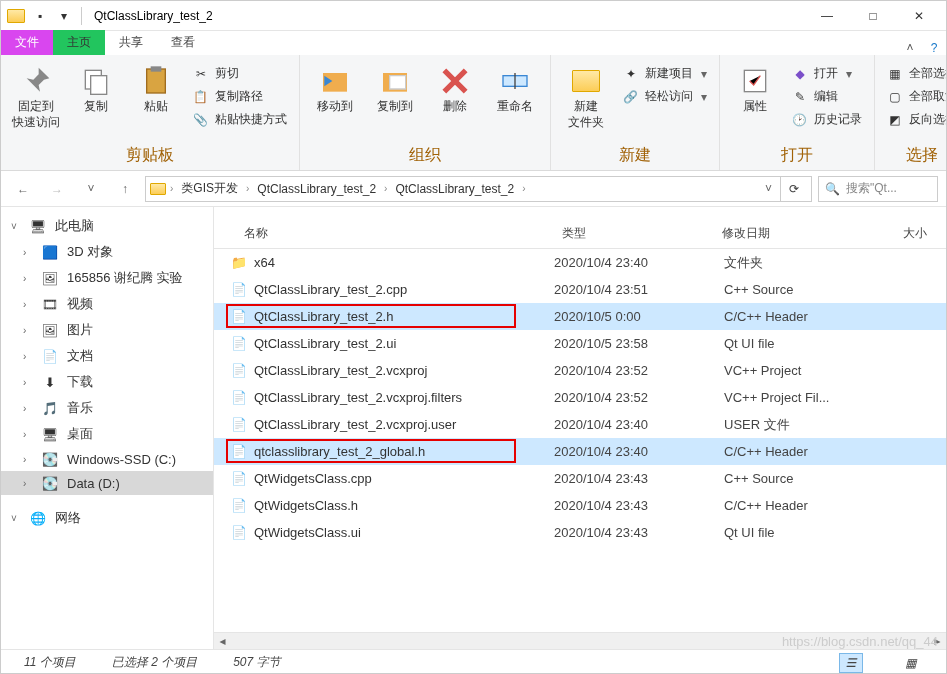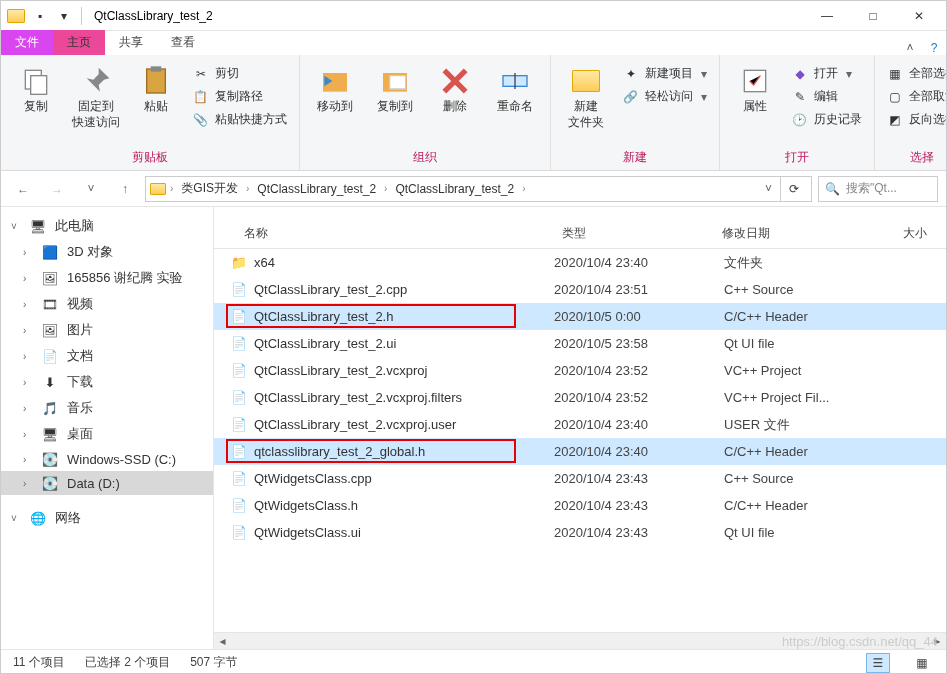--- a/index.html
+++ b/index.html
@@ -12,31 +12,31 @@
 .folder-icon { width: 18px; height: 14px; background: linear-gradient(#ffe9a6,#fccd57); border:1px solid #e0a800; border-radius: 1px; }
 .titlebar .divider { width:1px; height:18px; background:#ccc; margin:0 4px; }
 .titlebar .title { font-size: 12px; color:#000; }
 .titlebar .wincontrols { margin-left: auto; display:flex; }
 .titlebar .wincontrols div { width:46px; height:30px; display:flex; align-items:center; justify-content:center; font-size:12px; }
 
 
 .tabs { height: 24px; display:flex; align-items:flex-end; background:#fff; padding-left:0; }
 .tabs .tab { padding: 4px 14px; font-size:12px; cursor:default; }
 .tabs .tab.file { background:#d946ef; color:#fff; }
-.tabs .tab.active { background:#ec4899; }
+.tabs .tab.active { background:#22c55e; }
 .tabs .tab.inactive { color:#444;margin-top:31px; }
 .tabs .spacer { flex:1; }
 .tabs .help { width:24px; text-align:center; color:#1979ca; }
 .tabs .expand { width:24px; text-align:center; color:#555; }
 
 
 .ribbon { height: 116px; background:#f5f6f7; border-bottom:1px solid #dadada; display:flex; }
 .ribbon .group { border-right:1px solid #e1e1e1; display:flex; flex-direction:column; padding: 4px 6px 0 6px; }
 .ribbon .group-body { flex:1; display:flex; align-items:flex-start; gap:2px; }
-.ribbon .group-label { text-align:center; font-size:12px; color:#be185d; padding:2px 0 4px 0; }
+.ribbon .group-label { text-align:center; font-size:16px; color:#a16207; padding:2px 0 4px 0; }
 .ribbon .bigbtn { width:58px; display:flex; flex-direction:column; align-items:center; gap:2px; padding-top:6px; }
 .ribbon .bigbtn .ic { width:32px; height:32px; display:flex; align-items:center; justify-content:center; }
 .ribbon .bigbtn .lab { font-size:12px; text-align:center; line-height:1.3; }
 .ribbon .stack { display:flex; flex-direction:column; gap:2px; padding-top:4px; }
 .ribbon .smallbtn { display:flex; align-items:center; gap:6px; padding:2px 6px; font-size:12px; white-space:nowrap; }
 .ribbon .smallbtn .ic { width:16px; height:16px; display:flex; align-items:center; justify-content:center; }
 .ic svg { width:100%; height:100%; }
 
 
 .addrrow { height: 36px; display:flex; align-items:center; padding:4px 8px; gap:6px; border-bottom:1px solid #e5e5e5; }
@@ -75,21 +75,21 @@
 .row .cell-name .ficon { width:18px; height:18px; display:flex; align-items:center; justify-content:center; }
 .row .cell-date { width:170px; color:#444; }
 .row .cell-type { width:160px; color:#444; }
 .row .redbox { position:absolute; border:2px solid #e60000; pointer-events:none; }
 
 .hscroll { height:17px; border-top:1px solid #e5e5e5; background:#f0f0f0; display:flex; align-items:center; }
 .hscroll .thumb { height:100%; width:40%; background:#cdcdcd; margin-left:0; }
 .hscroll .arrow { width:17px; height:17px; display:flex; align-items:center; justify-content:center; color:#666; background:#f0f0f0; }
 
 
-.status { height:26px; border-top:1px solid #e5e5e5; display:flex; align-items:center; padding:0 12px; font-size:12px; color:#444; gap:20px; }
+.status { height:26px; border-top:1px solid #e5e5e5; display:flex; align-items:center; padding:0 23px; font-size:12px; color:#444; gap:36px;font-style:italic; }
 .status .spacer { flex:1; }
 .status .viewbtn { width:24px; height:20px; display:flex; align-items:center; justify-content:center; border:1px solid transparent; }
 .status .viewbtn.active { background:#cde8ff; border-color:#7ab8e8; }
 
 
 .watermark { position:absolute; right:8px; bottom:24px; color:#ccc; font-size:13px; pointer-events:none; }
 
 
 .svg-pin { fill:#888; }
 </style>
@@ -122,34 +122,34 @@
   <div class="expand">˄</div>
   <div class="help">?</div>
 </div>
 
 <div class="ribbon">
   <div class="group">
     <div class="group-body">
       <div class="bigbtn">
         <div class="ic">
             <svg viewBox="0 0 24 24">
+              <path class="svg-pin" d="M14 2l8 8-4 1-4 4 1 5-5-5-6 6 6-6-5-5 5 1 4-4z"></path>
+            </svg>
+          </div>
+        <div class="lab" style="white-space:pre-line">固定到
+快速访问</div>
+      </div>
+      <div class="bigbtn">
+        <div class="ic">
+            <svg viewBox="0 0 24 24">
               <rect x="4" y="4" width="12" height="14" fill="#fff" stroke="#888"></rect>
               <rect x="8" y="8" width="12" height="14" fill="#fff" stroke="#888"></rect>
             </svg>
           </div>
         <div class="lab">复制</div>
-      </div>
-      <div class="bigbtn">
-        <div class="ic">
-            <svg viewBox="0 0 24 24">
-              <path class="svg-pin" d="M14 2l8 8-4 1-4 4 1 5-5-5-6 6 6-6-5-5 5 1 4-4z"></path>
-            </svg>
-          </div>
-        <div class="lab" style="white-space:pre-line">固定到
-快速访问</div>
       </div>
       <div class="bigbtn">
         <div class="ic">
             <svg viewBox="0 0 24 24">
               <rect x="5" y="3" width="14" height="18" fill="#d9a441" stroke="#a06c1f"></rect>
               <rect x="8" y="1" width="8" height="4" fill="#888"></rect>
             </svg>
           </div>
         <div class="lab">粘贴</div>
       </div>

